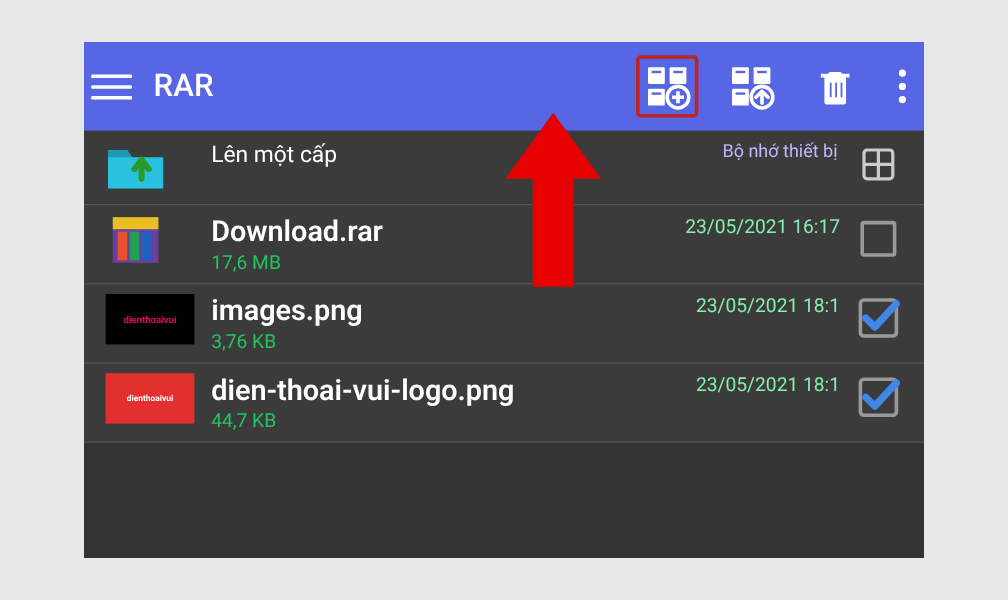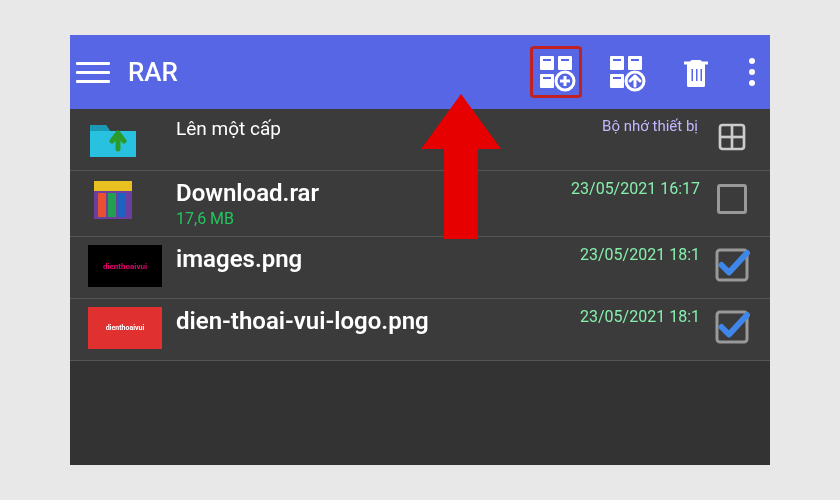--- a/index.html
+++ b/index.html
@@ -257,34 +257,36 @@
       <div class="row-date">23/05/2021 16:17</div>
       <div class="trailing">
         <div class="checkbox-empty"></div>
       </div>
     </div>
 
     <div class="row">
       <div class="row-icon thumb-black">dienthoaivui</div>
       <div class="row-main">
         <div class="row-name">images.png</div>
+        <div class="row-sub">3,76 KB</div>
       </div>
       <div class="row-date">23/05/2021 18:1</div>
       <div class="trailing">
         <svg width="36" height="36" viewBox="0 0 24 24">
           <rect x="2" y="2" width="20" height="20" fill="none" stroke="#999" stroke-width="2" rx="2"></rect>
           <path d="M5 12 L10 17 L22 4" fill="none" stroke="#3f86e8" stroke-width="4" stroke-linecap="round" stroke-linejoin="round"></path>
         </svg>
       </div>
     </div>
 
     <div class="row">
       <div class="row-icon thumb-red">dienthoaivui</div>
       <div class="row-main">
         <div class="row-name">dien-thoai-vui-logo.png</div>
+        <div class="row-sub">44,7 KB</div>
       </div>
       <div class="row-date">23/05/2021 18:1</div>
       <div class="trailing">
         <svg width="36" height="36" viewBox="0 0 24 24">
           <rect x="2" y="2" width="20" height="20" fill="none" stroke="#999" stroke-width="2" rx="2"></rect>
           <path d="M5 12 L10 17 L22 4" fill="none" stroke="#3f86e8" stroke-width="4" stroke-linecap="round" stroke-linejoin="round"></path>
         </svg>
       </div>
     </div>
 

